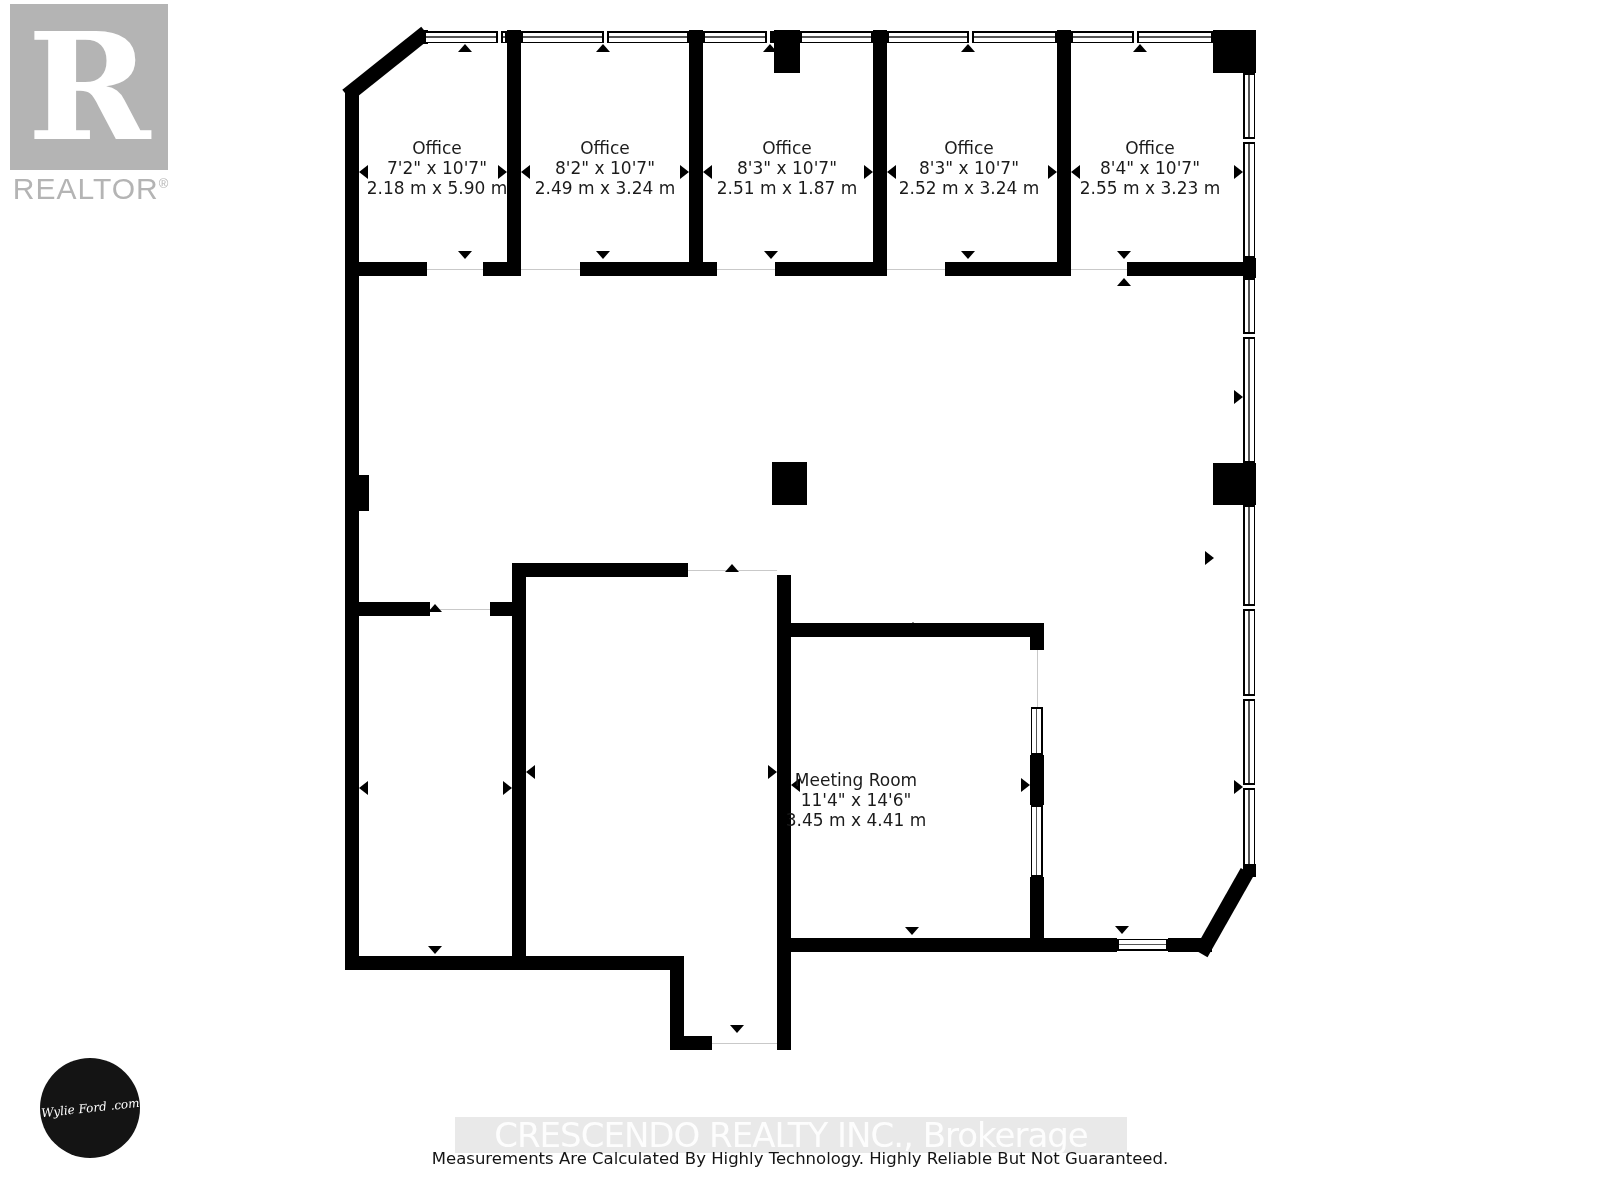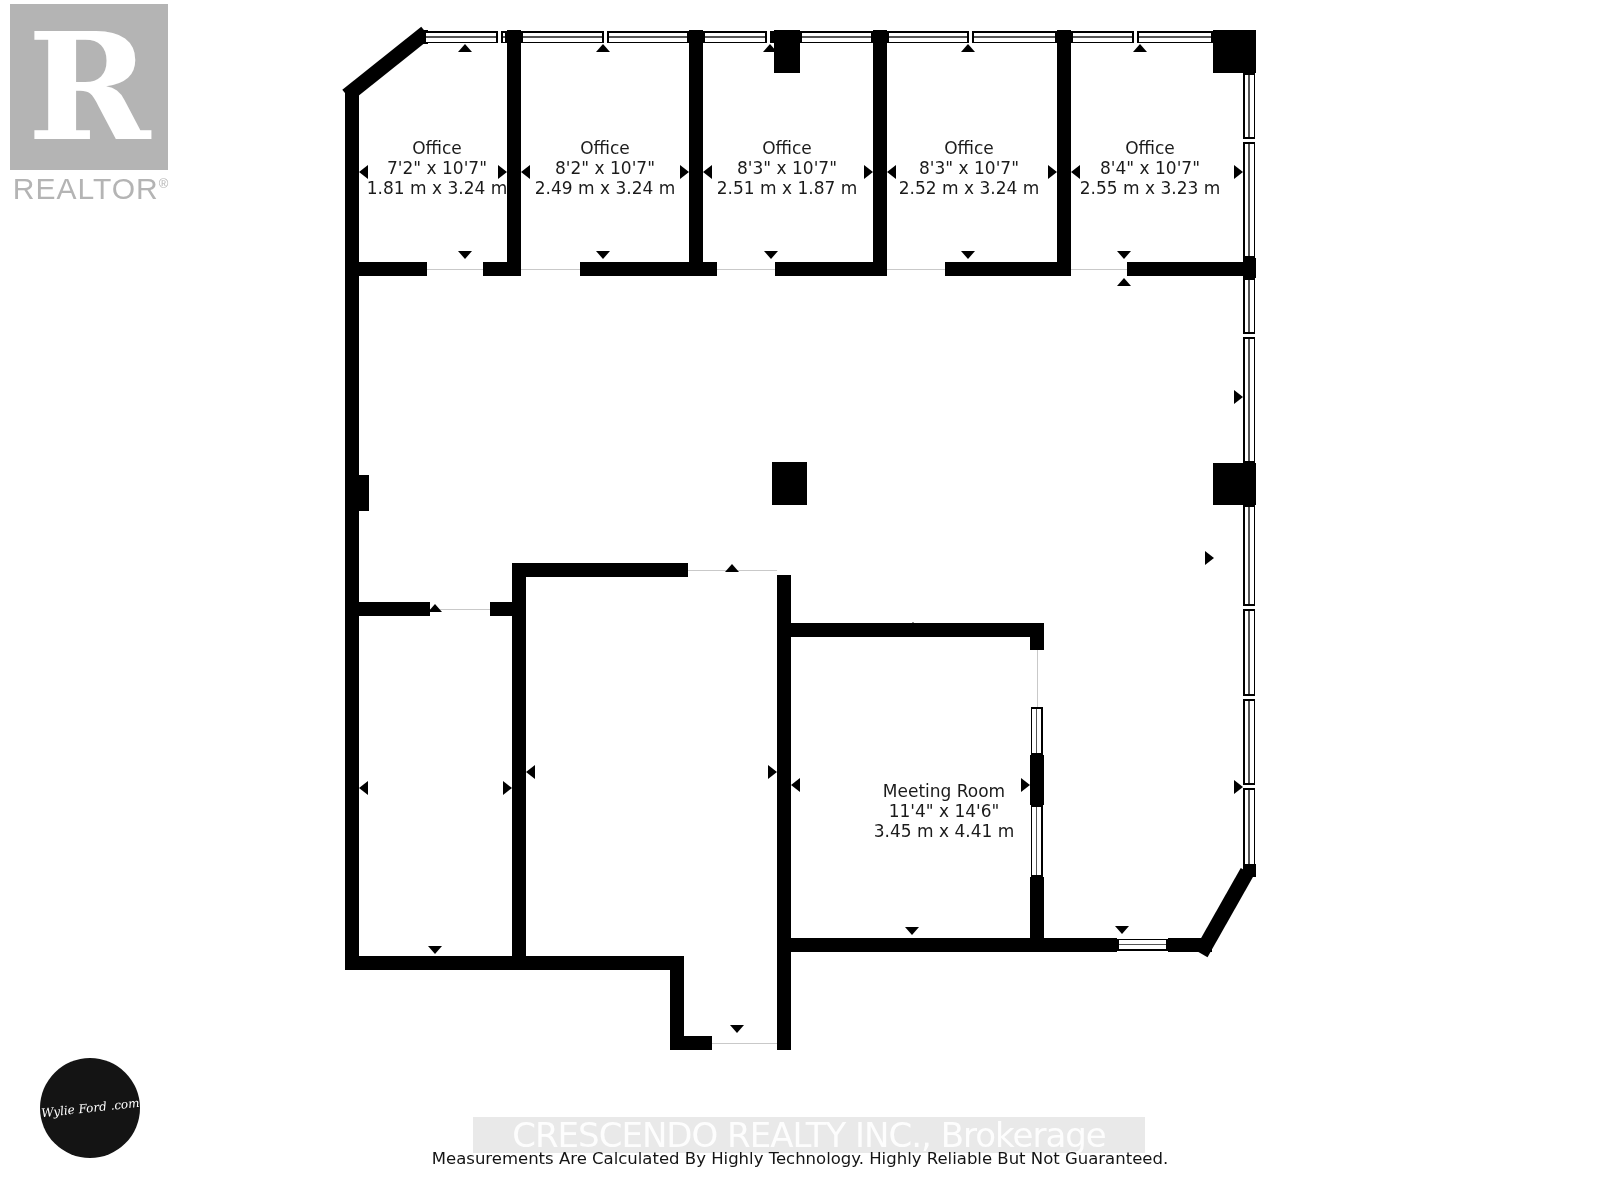--- a/index.html
+++ b/index.html
@@ -29,21 +29,21 @@
   .realtor-r{color:#fff;font-family:"DejaVu Serif","Liberation Serif",serif;font-weight:bold;font-size:148px;line-height:148px;}
   .realtor-word{position:absolute;left:2px;top:172px;width:178px;text-align:center;color:#b4b4b4;
                 font-size:30px;letter-spacing:1px;font-family:"Liberation Sans",sans-serif;}
   .realtor-word sup{font-size:13px;}
   
   .agent-badge{position:absolute;left:40px;top:1058px;width:100px;height:100px;border-radius:50%;background:#141414;
                display:flex;align-items:center;justify-content:center;}
   .agent-badge span{color:#fff;font-family:"DejaVu Serif","Liberation Serif",serif;font-style:italic;
                     font-size:12px;transform:rotate(-6deg);white-space:nowrap;}
   
-  .watermark-band{position:absolute;left:473px;top:1117px;width:672px;height:36px;background:#e9e9e9;
+  .watermark-band{position:absolute;left:455px;top:1117px;width:672px;height:36px;background:#e9e9e9;
                   display:flex;align-items:center;justify-content:center;}
   .watermark-band span{color:#fdfdfd;font-size:34px;letter-spacing:-1px;white-space:nowrap;}
   .disclaimer{position:absolute;left:800px;top:1149px;transform:translateX(-50%);color:#141414;
               font-size:16.5px;white-space:nowrap;}
 </style>
 </head>
 <body>
 
 <div id="canvas">
 
@@ -166,21 +166,21 @@
   <div class="arr left" style="left:359px;top:781px;"></div>
   <div class="arr right" style="left:503px;top:781px;"></div>
   <div class="arr left" style="left:526px;top:765px;"></div>
   <div class="arr right" style="left:768px;top:765px;"></div>
   <div class="arr left" style="left:791px;top:778px;"></div>
   <div class="arr right" style="left:1021px;top:778px;"></div>
 
   <div class="room-label" style="left:437px;top:138px;">
     <span>Office</span>
     <span>7'2" x 10'7"</span>
-    <span>1.81 m x 3.24 m</span>
+    <span>2.18 m x 5.90 m</span>
   </div>
   <div class="room-label" style="left:605px;top:138px;">
     <span>Office</span>
     <span>8'2" x 10'7"</span>
     <span>2.49 m x 3.24 m</span>
   </div>
   <div class="room-label" style="left:787px;top:138px;">
     <span>Office</span>
     <span>8'3" x 10'7"</span>
     <span>2.51 m x 1.87 m</span>
@@ -188,21 +188,21 @@
   <div class="room-label" style="left:969px;top:138px;">
     <span>Office</span>
     <span>8'3" x 10'7"</span>
     <span>2.52 m x 3.24 m</span>
   </div>
   <div class="room-label" style="left:1150px;top:138px;">
     <span>Office</span>
     <span>8'4" x 10'7"</span>
     <span>2.55 m x 3.23 m</span>
   </div>
-  <div class="room-label" style="left:944px;top:770px;margin-top:11px;">
+  <div class="room-label" style="left:856px;top:770px;">
     <span>Meeting Room</span>
     <span>11'4" x 14'6"</span>
     <span>3.45 m x 4.41 m</span>
   </div>
 
   <div class="agent-badge">
     <span>Wylie Ford .com</span>
   </div>
 
   <div class="watermark-band">

